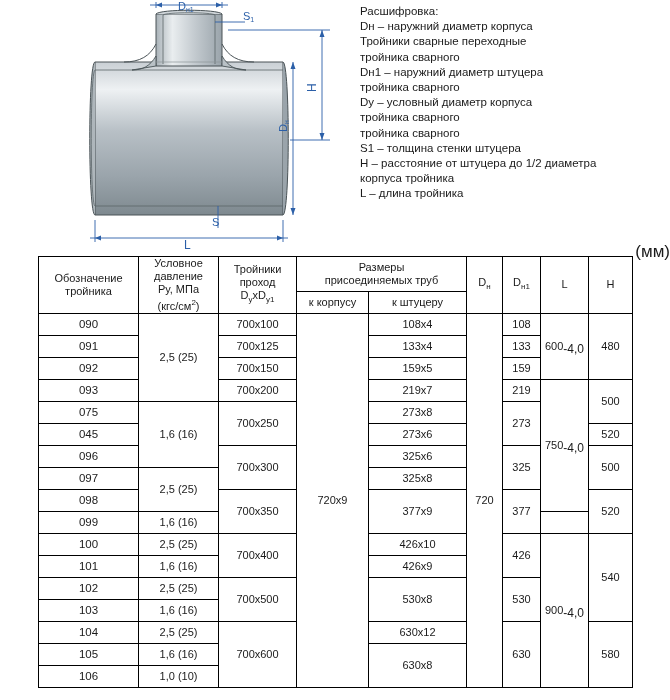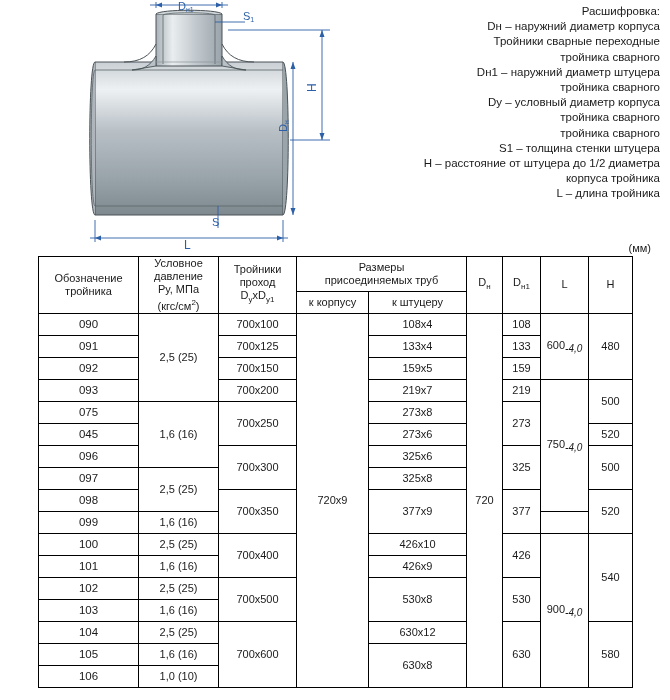--- a/index.html
+++ b/index.html
@@ -17,32 +17,32 @@
     height:248px;
   }
   .legend{
     position:absolute;
     left:360px; top:4px;
     width:300px;
     font-size:11.5px;
     line-height:15.2px;
   }
   .legend .ltitle{margin-bottom:0px;}
-  .legend div{white-space:nowrap;text-align:right;}
+  .legend div{white-space:nowrap;}
 
   
   .drawing{
     position:absolute;
     left:0; top:0;
     width:356px; height:248px;
   }
   .mm{
     position:absolute;
-    right:19px; top:242px;
-    font-size:11px;
+    right:0; top:242px;
+    font-size:17px;
     padding-left:24px;
   }
 
   
   .tablewrap{
     position:absolute;
     left:38px; top:256px;
     width:594px;
   }
   table.t{
@@ -59,21 +59,21 @@
     height:21px;
     font-weight:normal;
   }
   table.t th{
     font-size:11px;
     line-height:13px;
   }
   td.num{font-size:11.5px;margin-top:12px;}
   .sub{font-size:8px;vertical-align:sub;}
   .sup{font-size:8px;vertical-align:super;}
-  .tol{font-size:10px;vertical-align:sub;line-height:8px;font-style:italic;}
+  .tol{font-size:12px;vertical-align:sub;line-height:8px;}
   .cellpair{line-height:12px;}
 </style>
 </head>
 <body>
 
 <div class="top">
 
   <div class="drawing">
     <svg width="356" height="250" viewBox="0 0 356 250">
       <defs>

